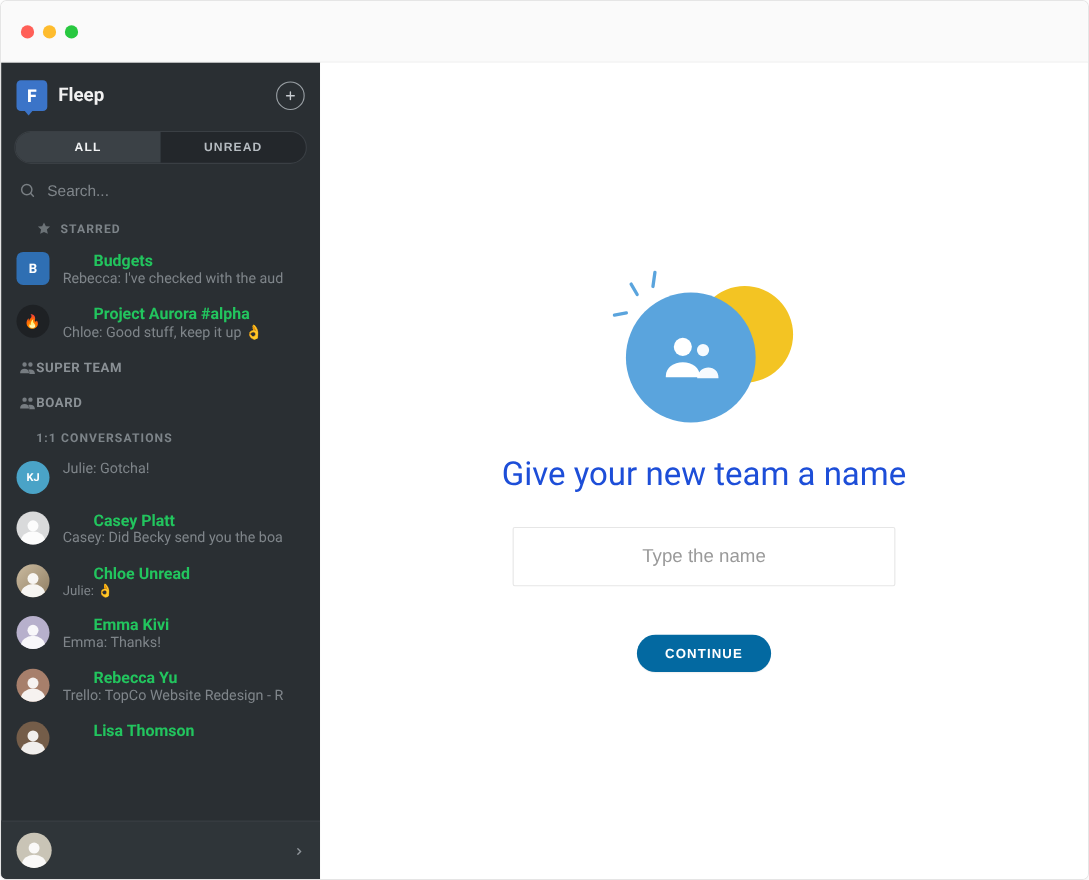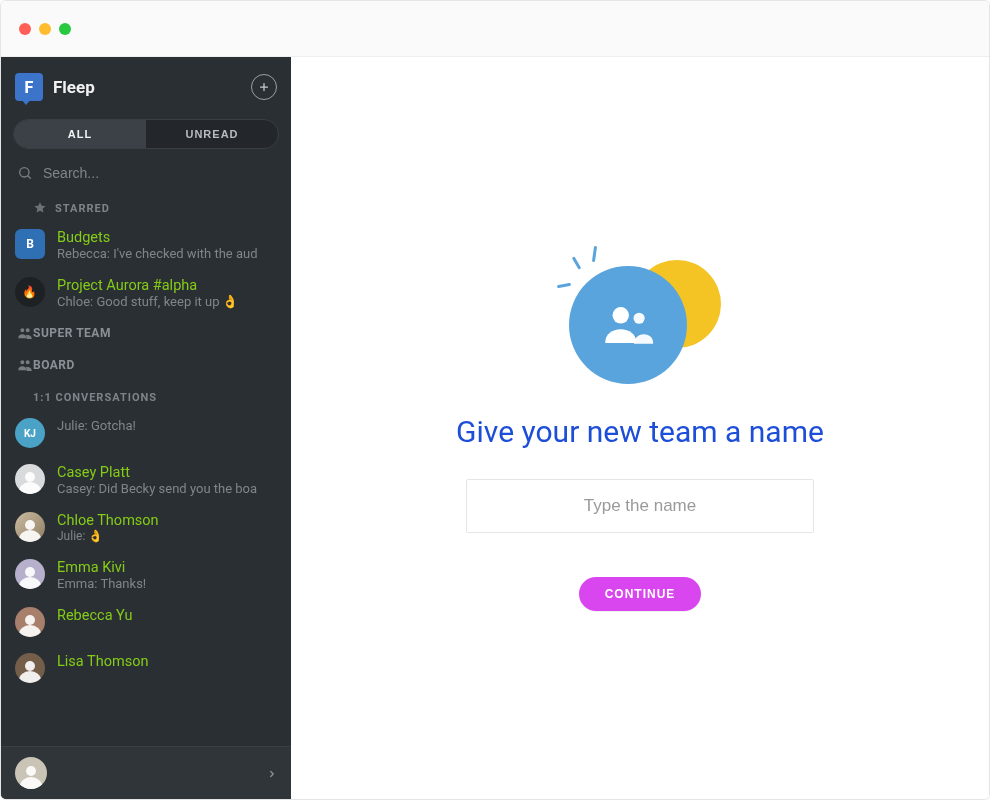--- a/index.html
+++ b/index.html
@@ -87,21 +87,21 @@
   .avatar-face::before {
     content: ""; position: absolute; left: 50%; top: 28%; width: 10px; height: 10px; background: rgba(255,255,255,.9);
     border-radius: 50%; transform: translateX(-50%);
   }
   .avatar-face::after {
     content: ""; position: absolute; left: 50%; bottom: -6px; width: 22px; height: 18px; background: rgba(255,255,255,.9);
     border-radius: 50% 50% 0 0; transform: translateX(-50%);
   }
 
   .item-text { min-width: 0; flex: 1; }
-  .item-title { color: #84cc16; font-size: 14.5px; font-weight: 400; white-space: nowrap; overflow: hidden; text-overflow: ellipsis; }
+  .item-title { color: #22c55e; font-size: 14.5px; font-weight: 700; white-space: nowrap; overflow: hidden; text-overflow: ellipsis; margin-left: 28px; }
   .item-sub { color: #7f858a; font-size: 13px; white-space: nowrap; overflow: hidden; text-overflow: ellipsis; }
 
   .team-row {
     display: flex; align-items: center; color: #8a9095; font-size: 12px; letter-spacing: .5px;
     text-transform: uppercase; font-weight: 700; padding: 8px 16px; cursor: pointer;
   }
   .team-row svg { width: 16px; height: 16px; opacity: .8; }
 
   .scroll { flex: 1; overflow: hidden; min-height: 0; }
 
@@ -135,21 +135,21 @@
   .tick2 { width: 3px; height: 14px; left: 20px; top: 10px; transform: rotate(-30deg); }
   .tick3 { width: 14px; height: 3px; left: 2px; top: 38px; transform: rotate(-10deg); }
 
   .headline { font-size: 30px; color: #1d4ed8; font-weight: 400; margin-bottom: 30px; }
   .name-input {
     width: 348px; max-width: 100%; padding: 16px 18px; border: 1px solid #e6e6e6; border-radius: 2px;
     font-size: 17px; color: #666; text-align: center; outline: none;
   }
   .name-input::placeholder { color: #9a9a9a; }
   .continue {
-    margin-top: 44px; background: #d946ef; color: #fff; border: none; padding: 10px 26px; border-radius: 18px;
+    margin-top: 44px; background: #0369a1; color: #fff; border: none; padding: 10px 26px; border-radius: 18px;
     font-size: 12px; font-weight: 800; letter-spacing: 1px; text-transform: uppercase; cursor: pointer;
     box-shadow: 0 1px 0 rgba(0,0,0,.05);
   }
   .ok-hand { font-size: 12px; }
 </style>
 </head>
 <body>
 
 <div class="window">
   <div class="titlebar">
@@ -237,35 +237,36 @@
           <div class="item">
             <div class="avatar avatar-cp avatar-face"></div>
             <div class="item-text">
                 <div class="item-title">Casey Platt</div>
                 <div class="item-sub">Casey: Did Becky send you the boa</div>
               </div>
           </div>
           <div class="item">
             <div class="avatar avatar-cg avatar-face"></div>
             <div class="item-text">
-                <div class="item-title">Chloe Thomson</div>
+                <div class="item-title">Chloe Unread</div>
                 <div class="item-sub ok-hand">Julie: 👌</div>
               </div>
           </div>
           <div class="item">
             <div class="avatar avatar-ek avatar-face"></div>
             <div class="item-text">
                 <div class="item-title">Emma Kivi</div>
                 <div class="item-sub">Emma: Thanks!</div>
               </div>
           </div>
           <div class="item">
             <div class="avatar avatar-ry avatar-face"></div>
             <div class="item-text">
                 <div class="item-title">Rebecca Yu</div>
+                <div class="item-sub">Trello: TopCo Website Redesign - R</div>
               </div>
           </div>
           <div class="item">
             <div class="avatar avatar-lt avatar-face"></div>
             <div class="item-text">
                 <div class="item-title">Lisa Thomson</div>
                 <div class="item-sub"></div>
               </div>
           </div>
         </div>

